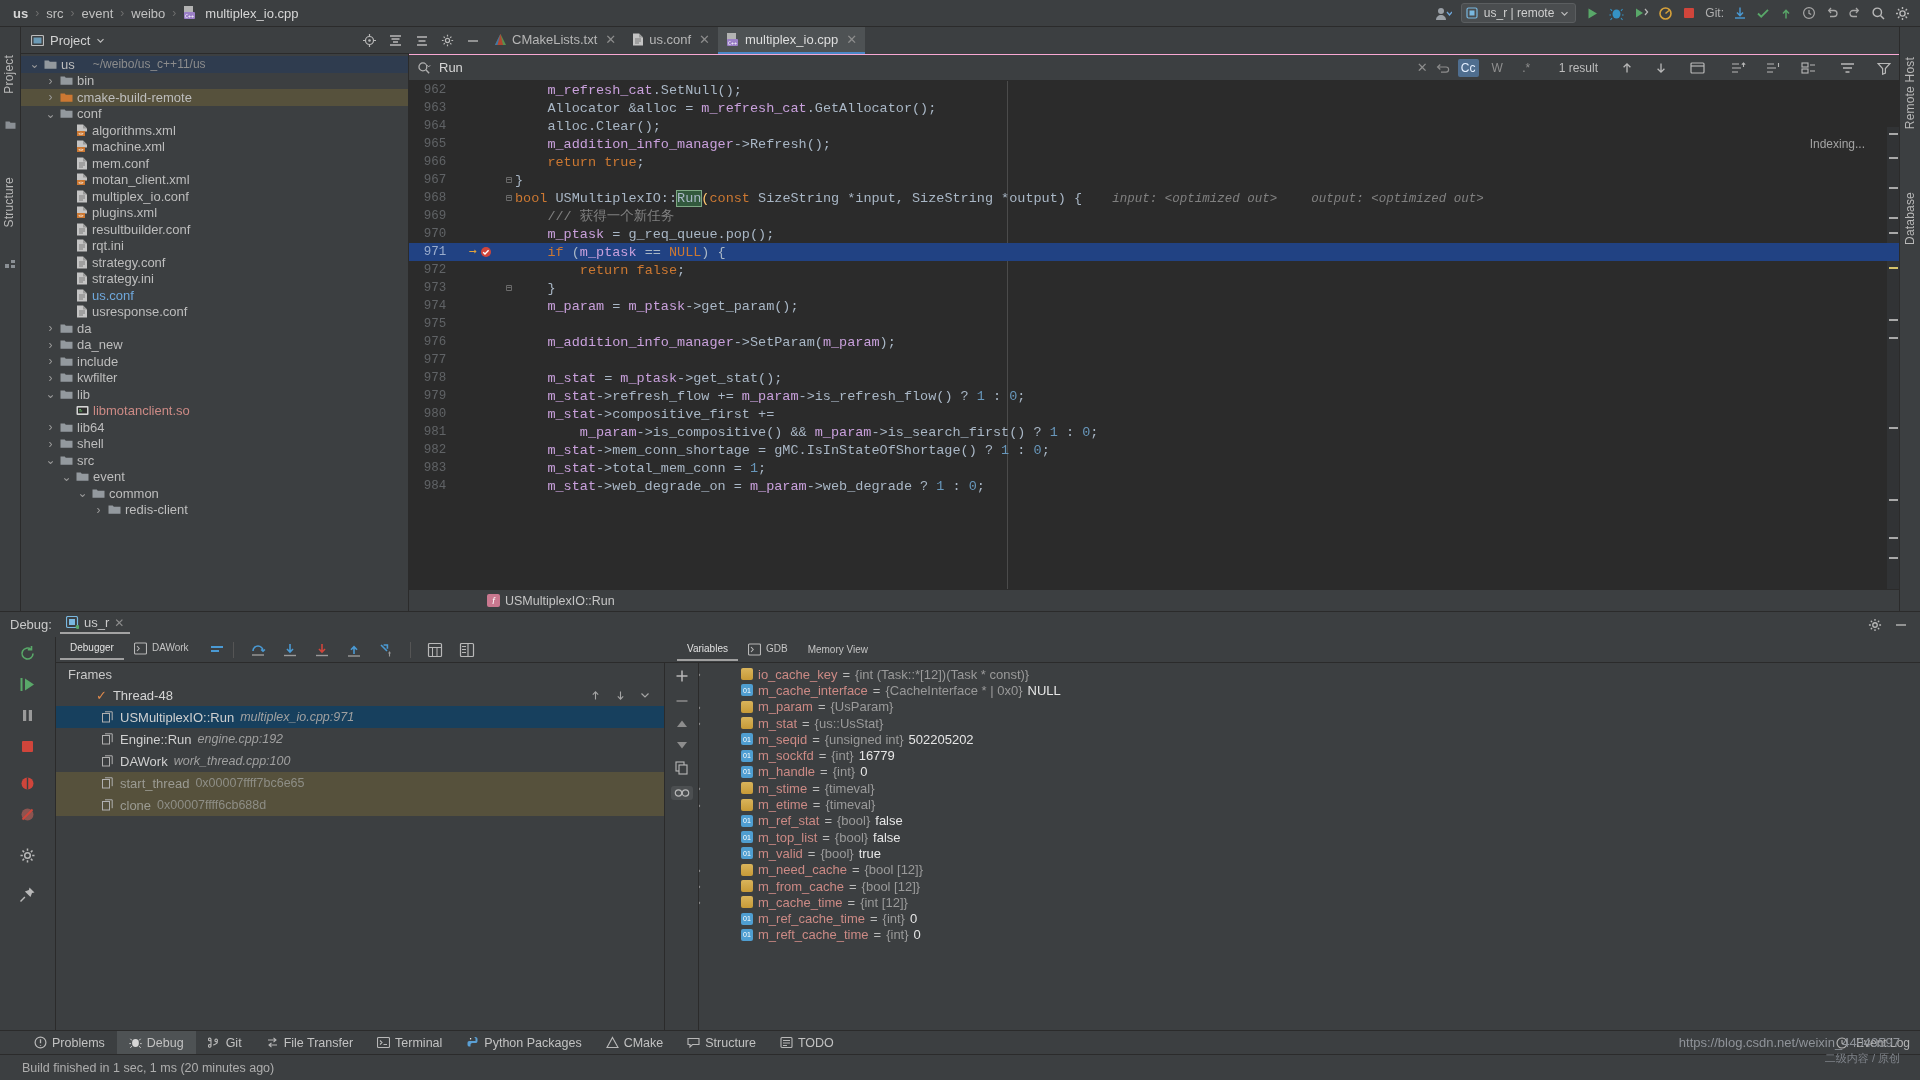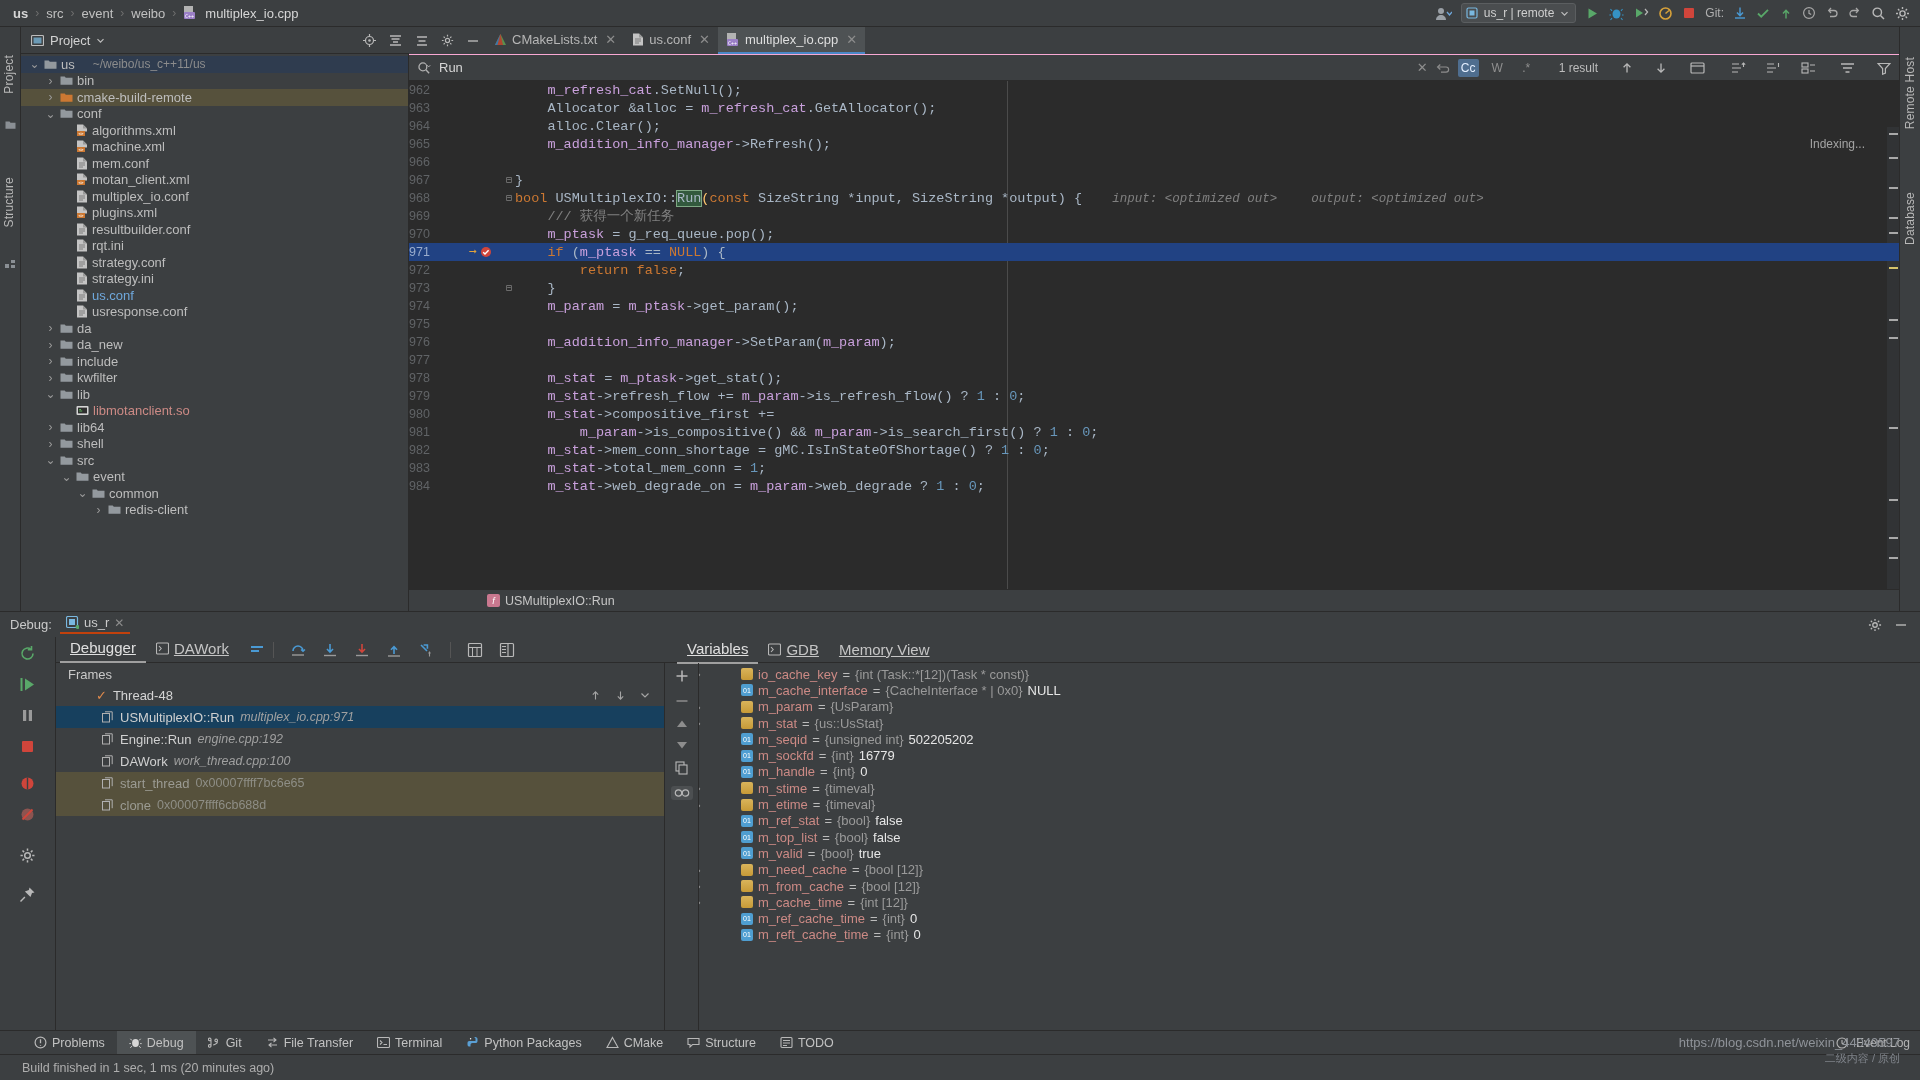--- a/index.html
+++ b/index.html
@@ -115,22 +115,22 @@
   .resultcnt{ font-size:12px; color:#bdbdbd; }
 
   #codearea{ position:relative; height:530px; background:#2b2b2b; overflow:hidden; }
   .cline{
     position:relative; height:18px; display:flex; align-items:center;
     font-family:"Liberation Mono","DejaVu Sans Mono",monospace; font-size:13.5px;
     white-space:pre;
   }
   .cline.hl{ background:#214283; }
   .gutter{
-    width:60px; flex:0 0 60px; text-align:left; padding-right:8px;
-    color:#606366; font-size:12.5px; font-family:Liberation Sans, sans-serif;
+    width:60px; flex:0 0 60px; text-align:center; padding-right:8px;
+    color:#606366; font-size:12.5px; font-family:Liberation Mono, monospace;
   }
   .cline.hl .gutter{ color:#9aaccc; }
   .marks{ width:34px; flex:0 0 34px; display:flex; align-items:center; gap:1px; justify-content:flex-start;}
   .fold{ width:12px; flex:0 0 12px; color:#808080; font-size:10px; text-align:center;}
   .code{ flex:1; }
   
   .kw{ color:#cc7832; }
   .fn{ color:#ffc66d; }
   .id{ color:#c9a0dc; }
   .num{ color:#6897bb; }
@@ -162,29 +162,29 @@
   #debugpanel{
     position:absolute; left:0; top:611px; width:1920px; height:424px;
     background:#3c3f41; border-top:1px solid #2b2b2b;
   }
   #dbg-title{
     height:25px; display:flex; align-items:center; padding-left:10px; gap:8px;
     font-size:13px; color:#cacaca;
   }
   #dbg-title .tab{
     display:flex; align-items:center; gap:5px; padding:0 6px 2px 6px;
-    border-bottom:2px solid #c2410c;
+    border-bottom:2px solid #a3a3a3;
   }
   #dbg-title .right{ margin-left:auto; display:flex; gap:12px; padding-right:12px; }
 
   #dbg-toolbar{
     height:26px; display:flex; align-items:center; gap:0;
     border-bottom:1px solid #2b2b2b; padding-left:18px;
   }
-  .dtab{ font-size:15px; color:#c5c5c5; padding:3px 10px 5px 10px; display:flex; align-items:center; gap:5px;text-decoration:underline;}
+  .dtab{ font-size:10px; color:#c5c5c5; padding:3px 10px 5px 10px; display:flex; align-items:flex-start; gap:5px;}
   .dtab.active{ border-bottom:2px solid #a0a0a0; color:#e0e0e0;}
   .sep{ width:1px; height:16px; background:#555; margin:0 8px; }
 
   #dbg-left-strip{
     position:absolute; left:0; top:25px; width:56px; height:399px;
     background:#3c3f41; border-right:1px solid #2b2b2b;
     display:flex; flex-direction:column; align-items:center; padding-top:8px; gap:14px;
   }
 
   #frames{
@@ -878,21 +878,21 @@
       <div class="stripe" style="top:300px;"></div>
       <div class="stripe" style="top:372px;"></div>
       <div class="stripe" style="top:410px;"></div>
       <div class="stripe" style="top:430px;"></div>
     </div>
     <div id="codelines">
         <div class="cline"><span class="gutter">962</span><span class="marks"></span><span class="fold"></span><span class="code"><span class="pl">    </span><span class="id">m_refresh_cat</span><span class="pl">.</span><span class="pl">SetNull</span><span class="pl">();</span></span></div>
         <div class="cline"><span class="gutter">963</span><span class="marks"></span><span class="fold"></span><span class="code"><span class="pl">    </span><span class="pl">Allocator </span><span class="pl">&amp;alloc </span><span class="pl">= </span><span class="id">m_refresh_cat</span><span class="pl">.</span><span class="pl">GetAllocator();</span></span></div>
         <div class="cline"><span class="gutter">964</span><span class="marks"></span><span class="fold"></span><span class="code"><span class="pl">    </span><span class="pl">alloc</span><span class="pl">.</span><span class="pl">Clear();</span></span></div>
         <div class="cline"><span class="gutter">965</span><span class="marks"></span><span class="fold"></span><span class="code"><span class="pl">    </span><span class="id">m_addition_info_manager</span><span class="pl">-&gt;Refresh();</span></span></div>
-        <div class="cline"><span class="gutter">966</span><span class="marks"></span><span class="fold"></span></div>
+        <div class="cline"><span class="gutter">966</span><span class="marks"></span><span class="fold"></span><span class="code"><span class="pl">    </span><span class="kw">return </span><span class="kw">true</span><span class="pl">;</span></span></div>
         <div class="cline"><span class="gutter">967</span><span class="marks"></span><span class="fold">⊟</span><span class="code"><span class="pl">}</span></span></div>
         <div class="cline"><span class="gutter">968</span><span class="marks"></span><span class="fold">⊟</span><span class="code"><span class="kw">bool </span><span class="pl">USMultiplexIO::</span><span class="match">Run</span><span class="fn">(</span><span class="kw">const </span><span class="pl">SizeString *input, SizeString *output) {</span><span class="hint" style="margin-left:30px;">input: &lt;optimized out&gt;</span><span class="hint" style="margin-left:34px;">output: &lt;optimized out&gt;</span></span></div>
         <div class="cline"><span class="gutter">969</span><span class="marks"></span><span class="fold"></span><span class="code"><span class="cmt">    /// 获得一个新任务</span></span></div>
         <div class="cline"><span class="gutter">970</span><span class="marks"></span><span class="fold"></span><span class="code"><span class="pl">    </span><span class="id">m_ptask </span><span class="pl">= g_req_queue.pop();</span></span></div>
         <div class="cline hl"><span class="gutter">971</span><span class="marks"><span style="color:#e0a33c;font-size:13px;line-height:13px;">➞</span><span style="margin-left:2px;"><svg width="12" height="12" viewBox="0 0 12 12">
                 <circle cx="6" cy="6" r="5" fill="#d0453b"></circle>
                 <path d="M3.2 6.2l1.8 1.8 3.6-3.8" stroke="#fff" stroke-width="1.4" fill="none"></path>
               </svg></span></span><span class="fold"></span><span class="code"><span class="pl">    </span><span class="kw">if </span><span class="pl">(</span><span class="id">m_ptask </span><span class="pl">== </span><span class="kw">NULL</span><span class="pl">) {</span></span></div>
         <div class="cline"><span class="gutter">972</span><span class="marks"></span><span class="fold"></span><span class="code"><span class="pl">        </span><span class="kw">return </span><span class="kw">false</span><span class="pl">;</span></span></div>
         <div class="cline"><span class="gutter">973</span><span class="marks"></span><span class="fold">⊟</span><span class="code"><span class="pl">    }</span></span></div>

